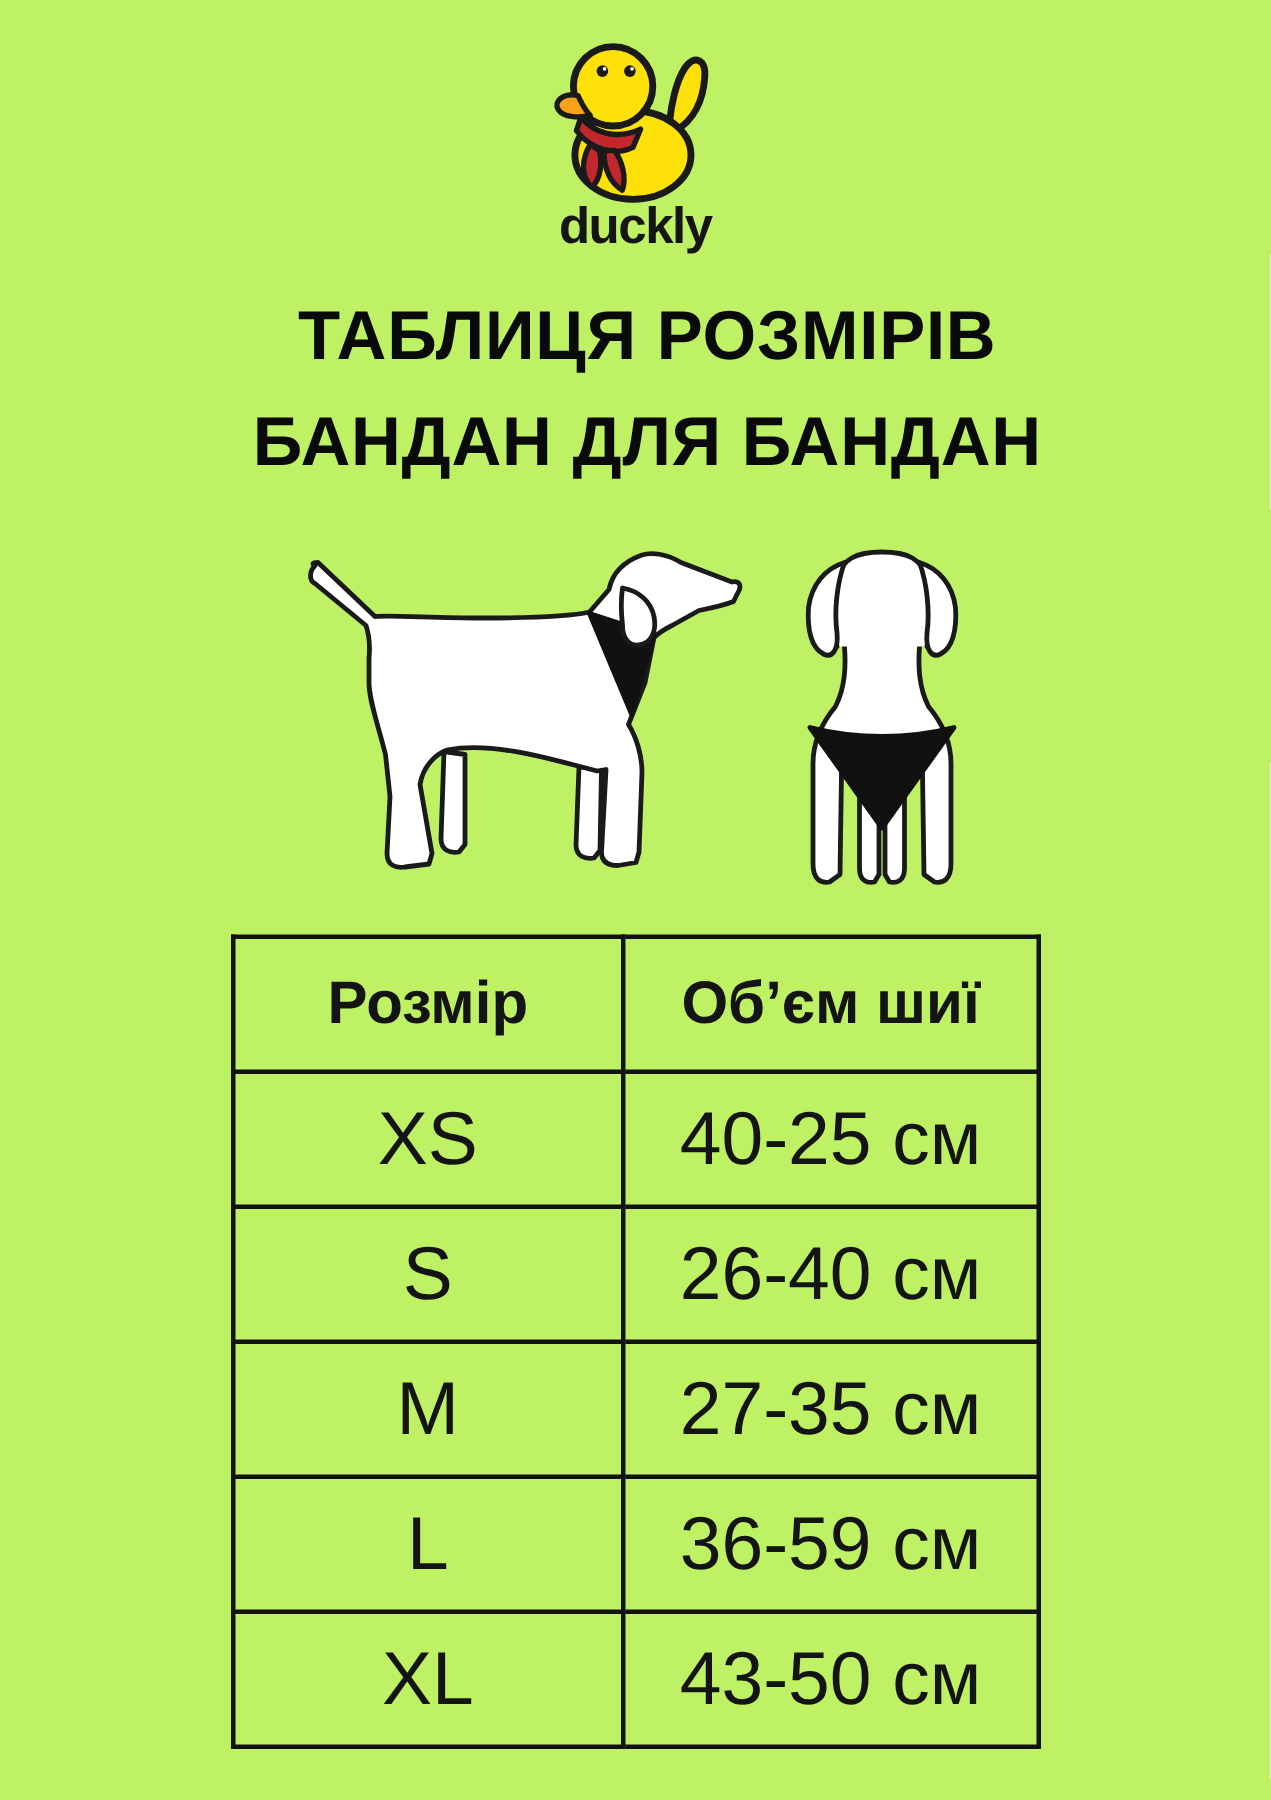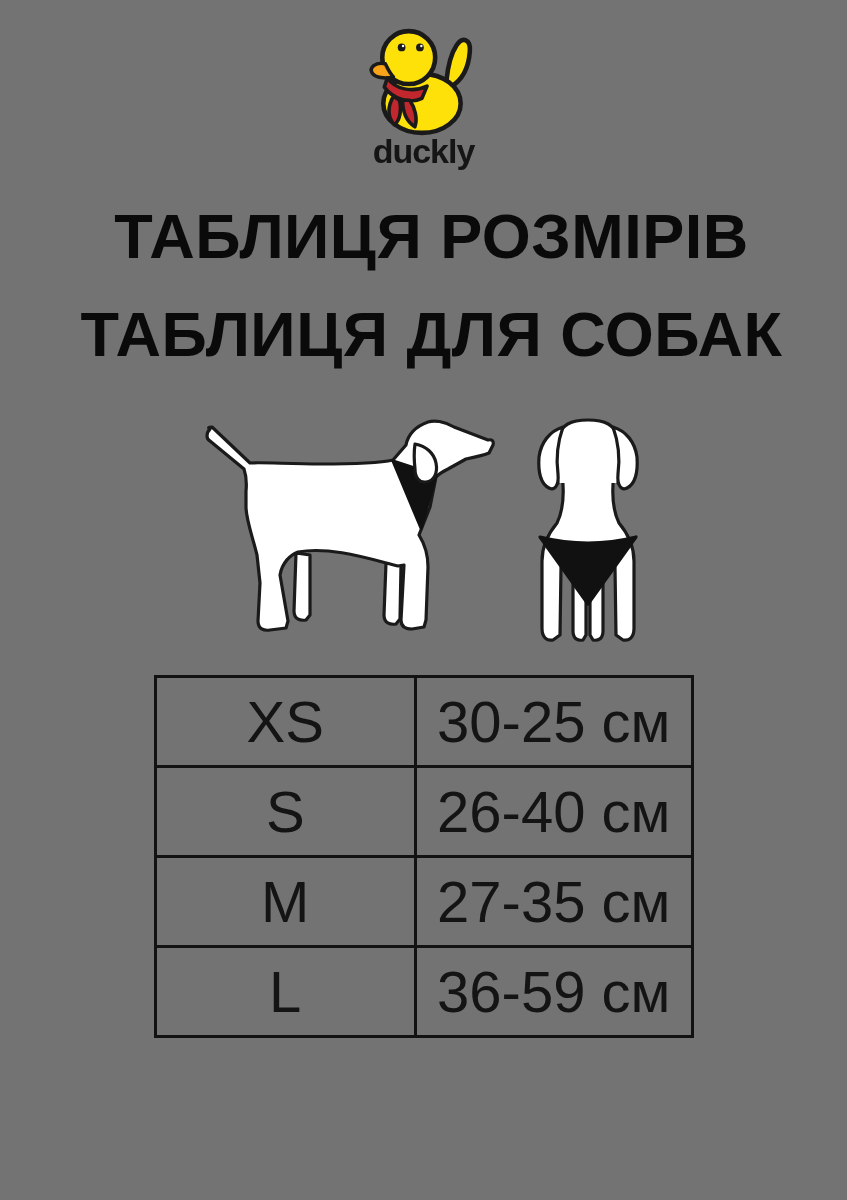--- a/index.html
+++ b/index.html
@@ -1,44 +1,44 @@
 <!DOCTYPE html>
 <html><head>
 <meta charset="utf-8">
 <style>
   html,body{margin:0;padding:0;background:#ffffff;}
   .page{
-    width:847px;height:1200px;margin:0 auto;background:#737373;
+    width:847px;height:1200px;margin:0 auto;background:#bef264;
     font-family:"Liberation Sans","DejaVu Sans",sans-serif;color:#111;
     overflow:hidden;box-sizing:border-box;padding-top:26px;
   }
   .brand{display:flex;flex-direction:column;align-items:center;}
   .brand svg{display:block;}
   .brand-wordmark{
     font-size:34px;font-weight:800;letter-spacing:-1px;color:#151515;
     margin-top:-4px;line-height:1;
   }
   .page-title{
     text-align:center;margin:20px 0 0 0;
-    font-size:63px;font-weight:800;line-height:1.55;color:#0a0a0a;
+    font-size:46px;font-weight:800;line-height:1.55;color:#0a0a0a;
     letter-spacing:0.5px;
     padding-left:16px;
   }
   .dogs{
     margin-top:32px;display:flex;justify-content:center;align-items:flex-end;gap:28px;
   }
   .size-table{
     width:540px;margin:30px auto 0 auto;border-collapse:collapse;table-layout:fixed;
   }
   .size-table td,.size-table th{
     border:3px solid #121212;text-align:center;vertical-align:middle;
     height:87px;padding:0;color:#141414;
   }
   .size-table th{font-size:40px;font-weight:800;}
-  .size-table td{font-size:58px;font-weight:400;}
+  .size-table td{font-size:50px;font-weight:400;}
   .col-size{width:48.5%;}
 </style>
 </head>
 <body>
 
 <div class="page">
 
   <div class="brand">
     <svg width="124" height="112" viewBox="0 0 120 110">
 
@@ -58,21 +58,21 @@
       <path d="M24,51 C32,62 48,66 63,59 L58,71 C46,77 30,72 21,60 Z" stroke="#1a1a1a" stroke-width="3.5" stroke-linejoin="round" fill="#C1272D"></path>
 
       <path d="M30,69 C24,79 24,90 31,97 C37,92 38,81 36,73 Z" stroke="#1a1a1a" stroke-width="3.5" stroke-linejoin="round" fill="#C1272D"></path>
       <path d="M39,73 C39,85 43,94 51,99 C54,91 51,80 46,73 Z" stroke="#1a1a1a" stroke-width="3.5" stroke-linejoin="round" fill="#C1272D"></path>
     </svg>
     <div class="brand-wordmark">duckly</div>
   </div>
 
   <h1 class="page-title">
     <span>ТАБЛИЦЯ РОЗМІРІВ</span><br>
-    <span>ТАБЛИЦЯ ДЛЯ СОБАК</span>
+    <span>БАНДАН ДЛЯ БАНДАН</span>
   </h1>
 
   <div class="dogs">
 
     <svg width="300" height="230" viewBox="0 0 300 230" fill="none" stroke="#1a1a1a" stroke-width="3.2" stroke-linejoin="round" stroke-linecap="round">
 
       <path d="M96,138 L94,196 C94,204 100,206 106,205 L110,200 L110,140 Z" fill="#fff"></path>
       <path d="M186,148 L184,200 C184,208 190,210 196,209 L200,204 L201,150 Z" fill="#fff"></path>
 
       <path fill="#fff" d="M10,14 C6,18 6,24 10,26 L44,54 C46,60 47,66 46,76 L46,92
@@ -112,32 +112,40 @@
         C93,76 89,70 90,59 C92,44 90,26 85,12 Z"></path>
     </svg>
   </div>
 
   <table class="size-table">
     <colgroup>
         <col class="col-size">
         <col>
       </colgroup>
     <tbody>
+        <tr>
+      <th>Розмір</th>
+      <th>Об’єм шиї</th>
+    </tr>
     <tr>
       <td>XS</td>
-      <td>30-25 см</td>
+      <td>40-25 см</td>
     </tr>
     <tr>
       <td>S</td>
       <td>26-40 см</td>
     </tr>
     <tr>
       <td>M</td>
       <td>27-35 см</td>
     </tr>
     <tr>
       <td>L</td>
       <td>36-59 см</td>
     </tr>
+    <tr>
+      <td>XL</td>
+      <td>43-50 см</td>
+    </tr>
   </tbody>
     </table>
 
 </div>
 
 </body></html>

